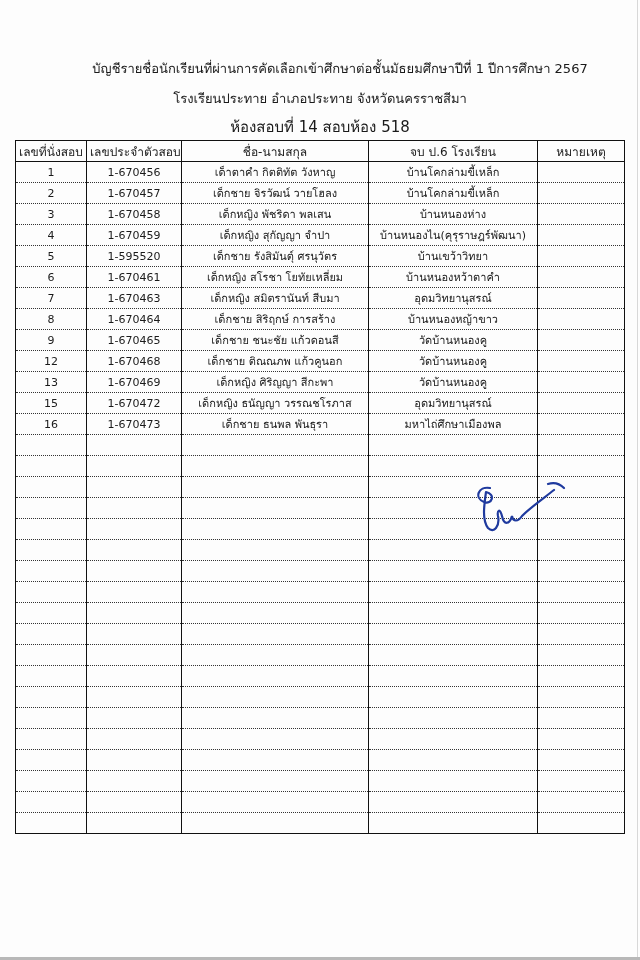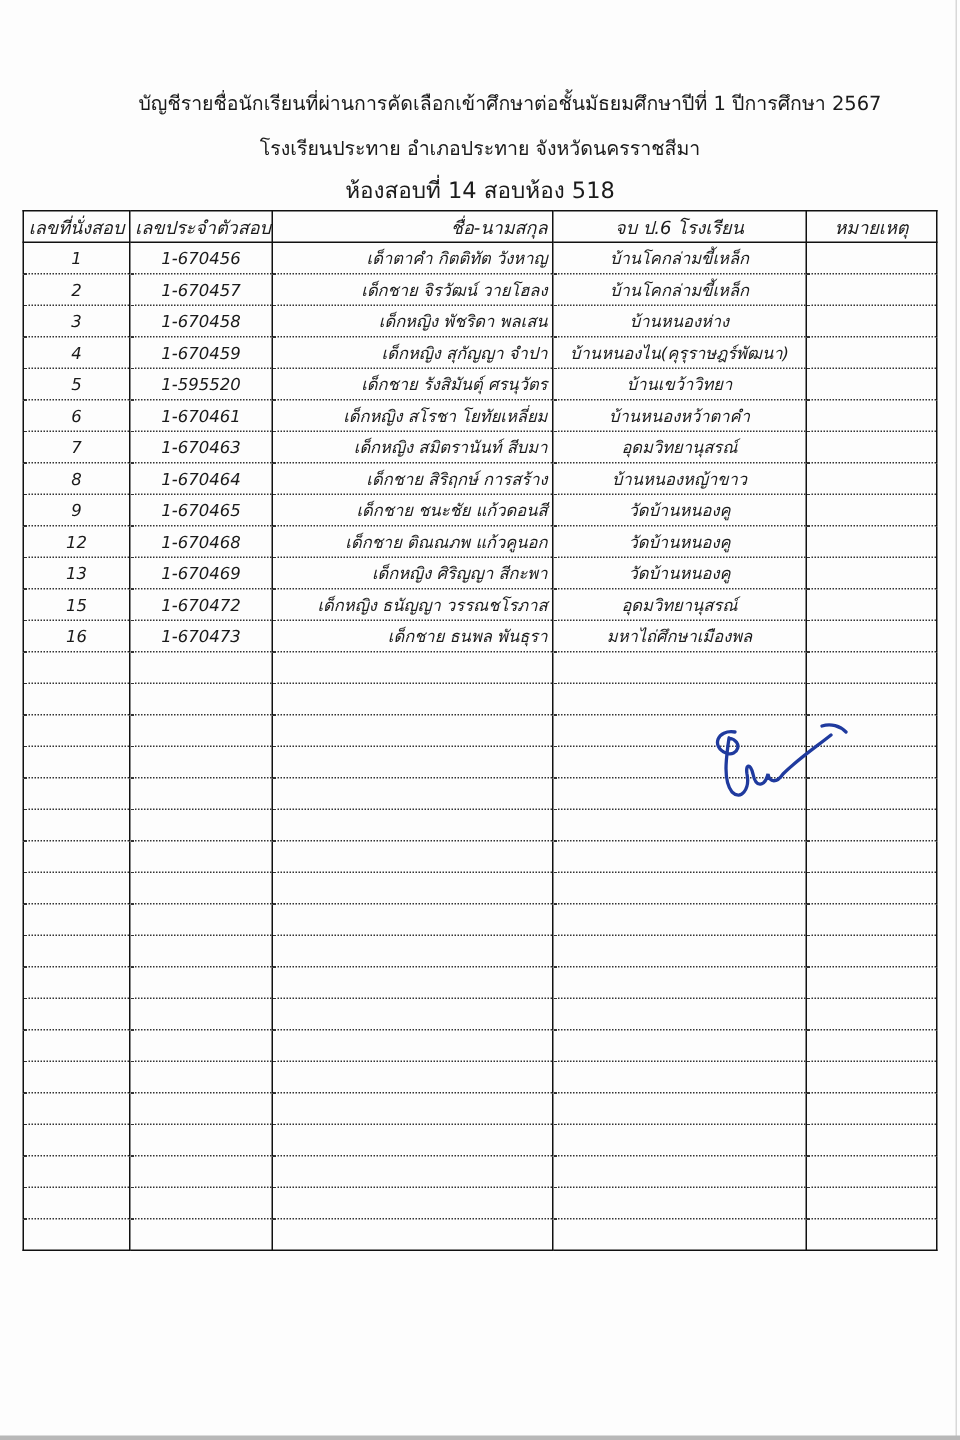--- a/index.html
+++ b/index.html
@@ -10,33 +10,33 @@
   .page-edge { position: absolute; top: 0; right: 2px; width: 1px; height: 960px; background: #d8d8d8; }
   .page-bottom { position: absolute; left: 0; bottom: 0; width: 640px; height: 3px; background: #b8b8b8; }
   .title {
     position: absolute; left: 0; width: 640px; text-align: center; white-space: nowrap;
   }
   .t1 { top: 58px; font-size: 13px; margin-left: 20px; }
   .t2 { top: 88px; font-size: 13px; }
   .t3 { top: 115px; font-size: 15px; }
   table.list {
     position: absolute; left: 15px; top: 140px; width: 609px;
-    border-collapse: collapse; table-layout: fixed; font-size: 11px; font-style: italic;
+    border-collapse: collapse; table-layout: fixed; font-size: 11px;
   }
   table.list th {
     height: 20px; font-weight: normal; font-size: 12px; border: 1.5px solid #111; padding: 0 3px; white-space: nowrap;
   }
   table.list td {
     height: 20px; padding: 0 3px; white-space: nowrap; overflow: visible;
     border-left: 1.5px solid #111; border-right: 1.5px solid #111;
     border-bottom: 1px dotted #333;
   }
   table.list tr:last-child td { border-bottom: 1.5px solid #111; }
   .c { text-align: center; }
-  .l { text-align: right; }
+  .l { text-align: center; }
   .signature { position: absolute; left: 470px; top: 476px; width: 100px; height: 60px; }
 </style>
 </head>
 <body>
 
 <div class="page-edge"></div>
 <div class="page-bottom"></div>
 
 <div class="title t1">บัญชีรายชื่อนักเรียนที่ผ่านการคัดเลือกเข้าศึกษาต่อชั้นมัธยมศึกษาปีที่ 1 ปีการศึกษา 2567</div>
 <div class="title t2">โรงเรียนประทาย  อำเภอประทาย  จังหวัดนครราชสีมา</div>

